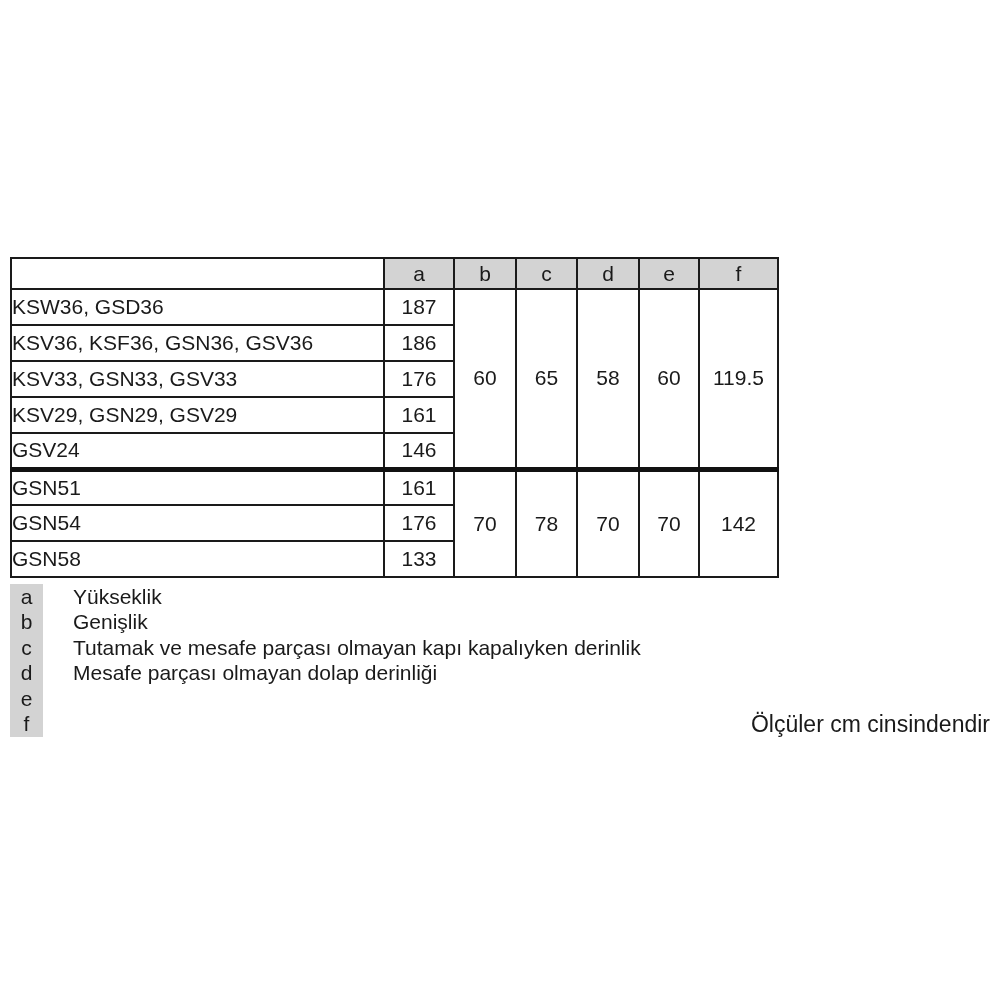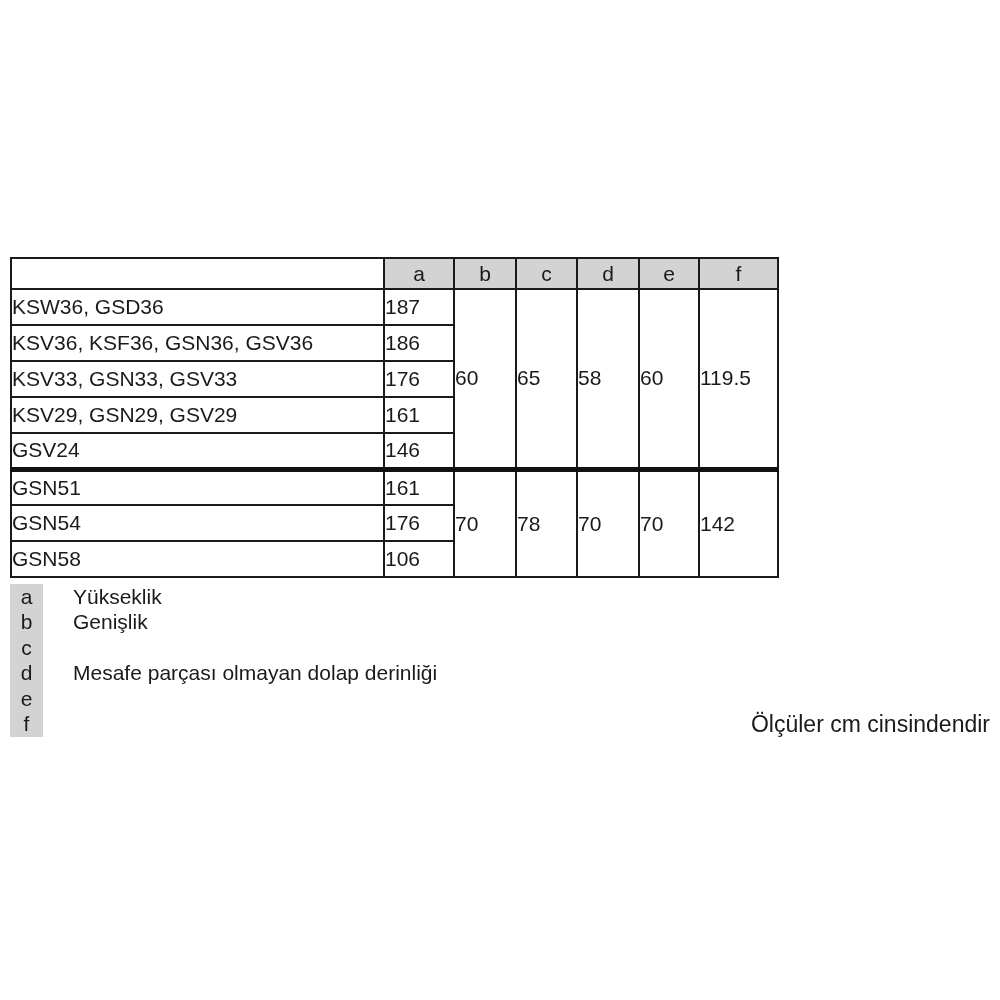--- a/index.html
+++ b/index.html
@@ -24,21 +24,21 @@
   table.dims th, table.dims td {
     border: 2px solid #1a1a1a;
     font-weight: normal;
     vertical-align: middle;
   }
   table.dims thead tr { height: 31px; }
   table.dims tbody tr { height: 36px; }
   th.corner { background: #ffffff; }
   th.letter { background: #d3d3d3; text-align: center; }
   td.model  { text-align: left; background: #ffffff; }
-  td.val    { background: #ffffff; }
+  td.val    { text-align: center; background: #ffffff; }
   tbody.group2 tr:first-child td { border-top: 5px solid #111111; margin-left: 13px; }
 
   
   .legend {
     position: absolute;
     left: 10px; top: 584px;
     font-size: 21px;
   }
   .legend-item { display: flex; align-items: center; height: 25.5px; }
   .legend-key {
@@ -119,36 +119,37 @@
         <td class="val" rowspan="3">70</td>
         <td class="val" rowspan="3">70</td>
         <td class="val" rowspan="3">142</td>
       </tr>
       <tr>
         <td class="model">GSN54</td>
         <td class="val">176</td>
       </tr>
       <tr>
         <td class="model">GSN58</td>
-        <td class="val">106</td>
+        <td class="val">133</td>
       </tr>
     </tbody>
   </table>
 
   <div class="legend">
     <div class="legend-item">
       <span class="legend-key">a</span>
       <span class="legend-label">Yükseklik</span>
     </div>
     <div class="legend-item">
       <span class="legend-key">b</span>
       <span class="legend-label">Genişlik</span>
     </div>
     <div class="legend-item">
       <span class="legend-key">c</span>
+      <span class="legend-label">Tutamak ve mesafe parçası olmayan kapı kapalıyken derinlik</span>
     </div>
     <div class="legend-item">
       <span class="legend-key">d</span>
       <span class="legend-label">Mesafe parçası olmayan dolap derinliği</span>
     </div>
     <div class="legend-item">
       <span class="legend-key">e</span>
     </div>
     <div class="legend-item">
       <span class="legend-key">f</span>

